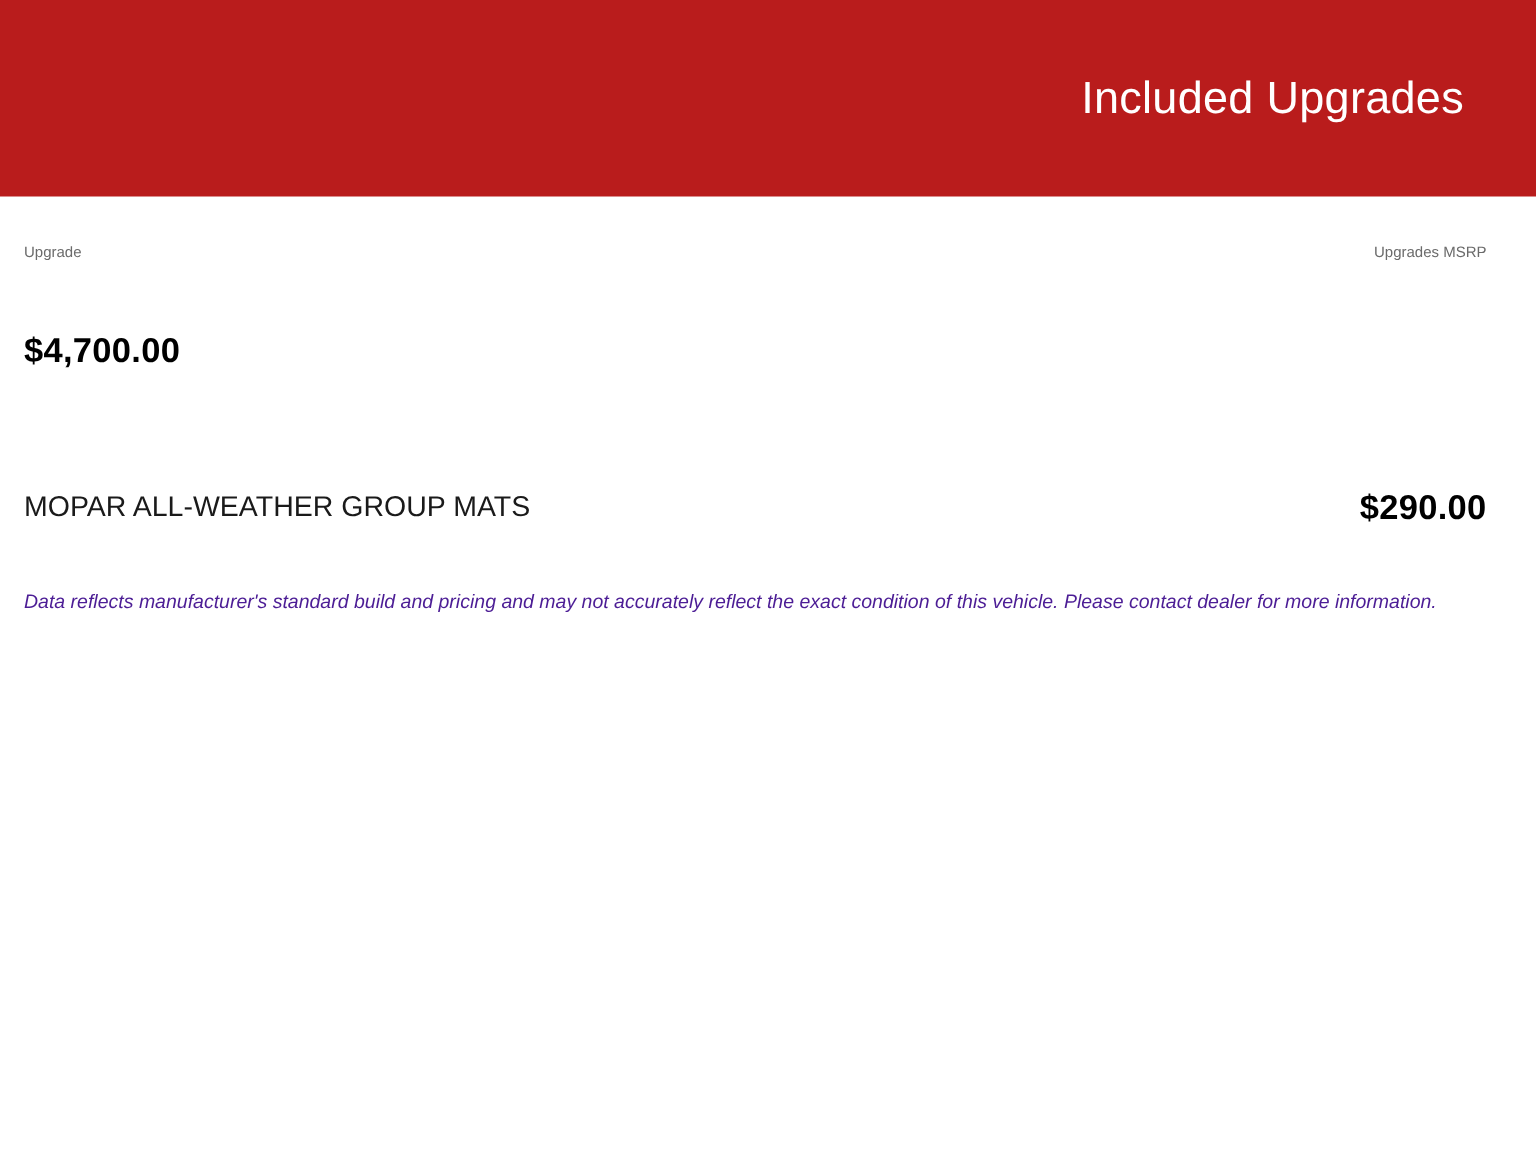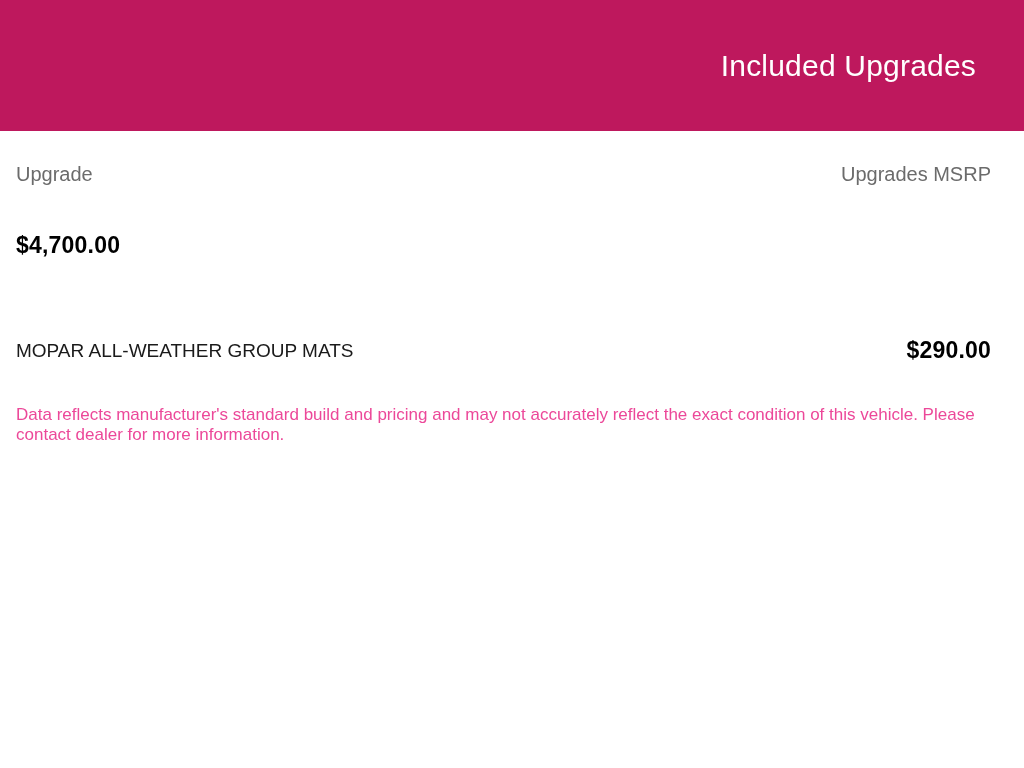--- a/index.html
+++ b/index.html
@@ -5,21 +5,21 @@
   * { margin: 0; padding: 0; box-sizing: border-box; }
   html, body { width: 1024px; height: 768px; background: #ffffff; }
   body {
     font-family: "Liberation Sans", "DejaVu Sans", sans-serif;
     color: #1a1a1a;
     overflow: hidden;
   }
   .topbar {
     width: 100%;
     height: 131px;
-    background: #be185d;
+    background: #b91c1c;
     display: flex;
     align-items: center;
     justify-content: flex-end;
     padding-right: 48px;
   }
   .topbar h1 {
     color: #ffffff;
     font-size: 30px;
     font-weight: 400;
     letter-spacing: 0.2px;
@@ -27,21 +27,21 @@
   .content {
     width: 100%;
   }
   .thead {
     display: flex;
     justify-content: space-between;
     align-items: baseline;
     padding: 32px 33px 0 16px;
   }
   .thead .col-label {
-    font-size: 20px;
+    font-size: 10px;
     color: #6b6b6b;
     font-weight: 400;
   }
   .rows { margin-top: 7px; }
   .row {
     display: flex;
     justify-content: space-between;
     align-items: center;
     height: 105px;
     padding: 0 33px 0 16px;
@@ -53,22 +53,23 @@
   }
   .row .price {
     font-size: 23px;
     color: #000000;
     font-weight: 700;
     letter-spacing: 0.2px;
   }
   .disclaimer {
     margin-top: 2px;
     padding: 0 33px 0 16px;
-    font-size: 17px;
-    color: #ec4899;
+    font-size: 13px;
+    font-style: italic;
+    color: #4c1d95;
   }
 </style>
 </head>
 <body>
 
 <div class="page">
 
   <header class="topbar">
     <h1>Included Upgrades</h1>
   </header>

